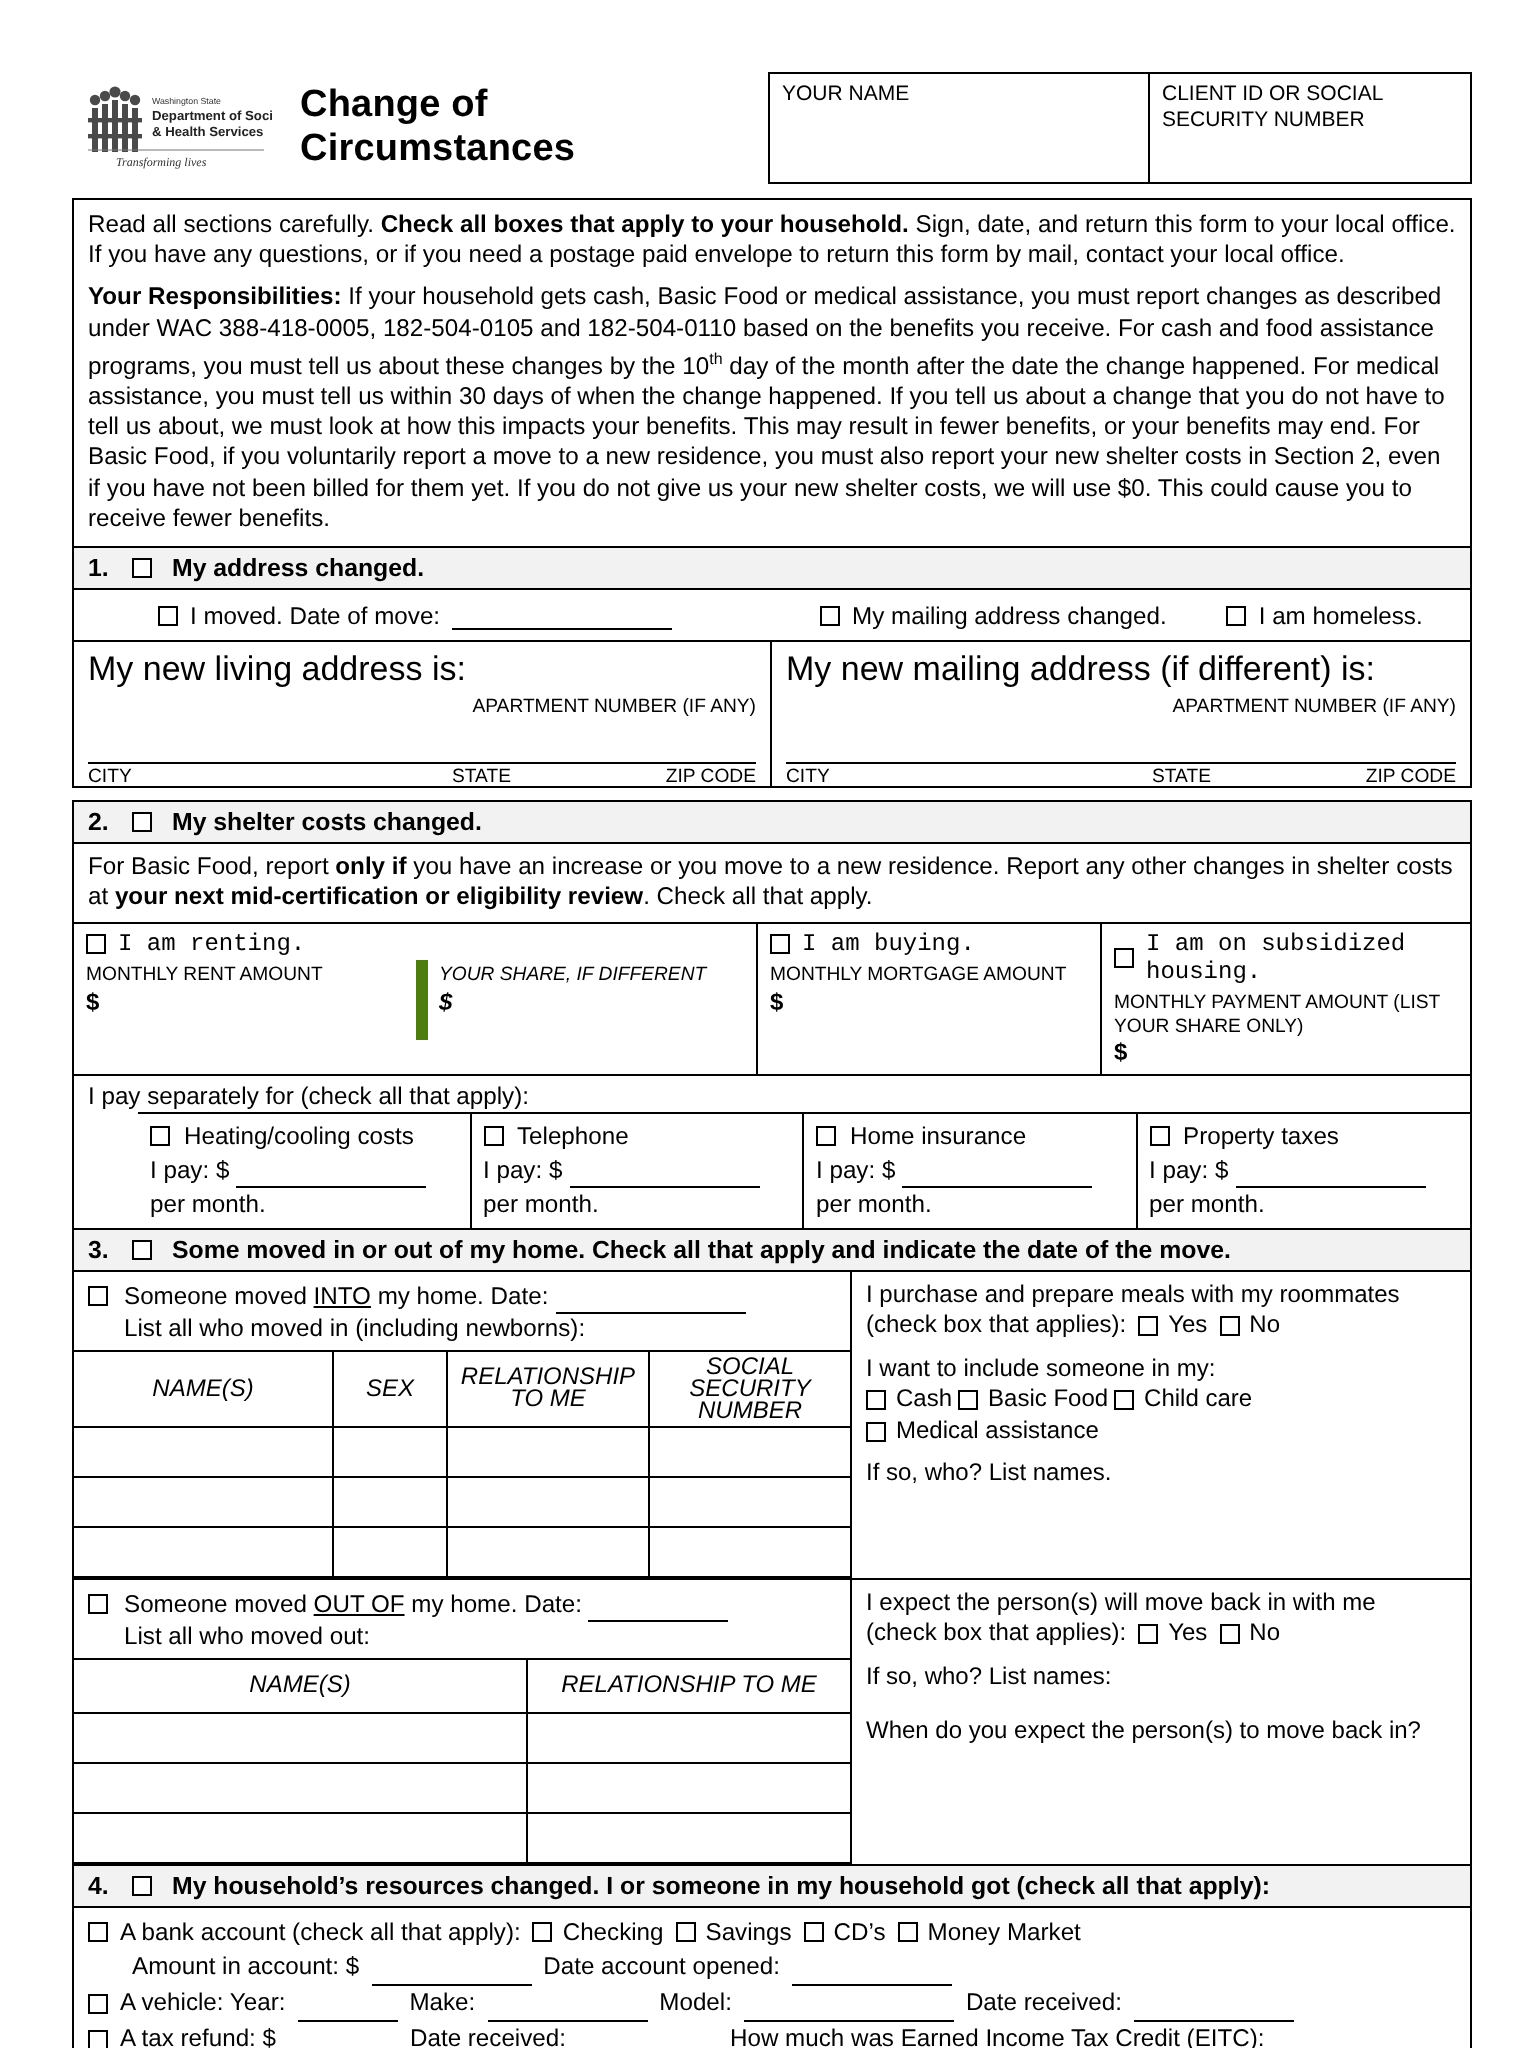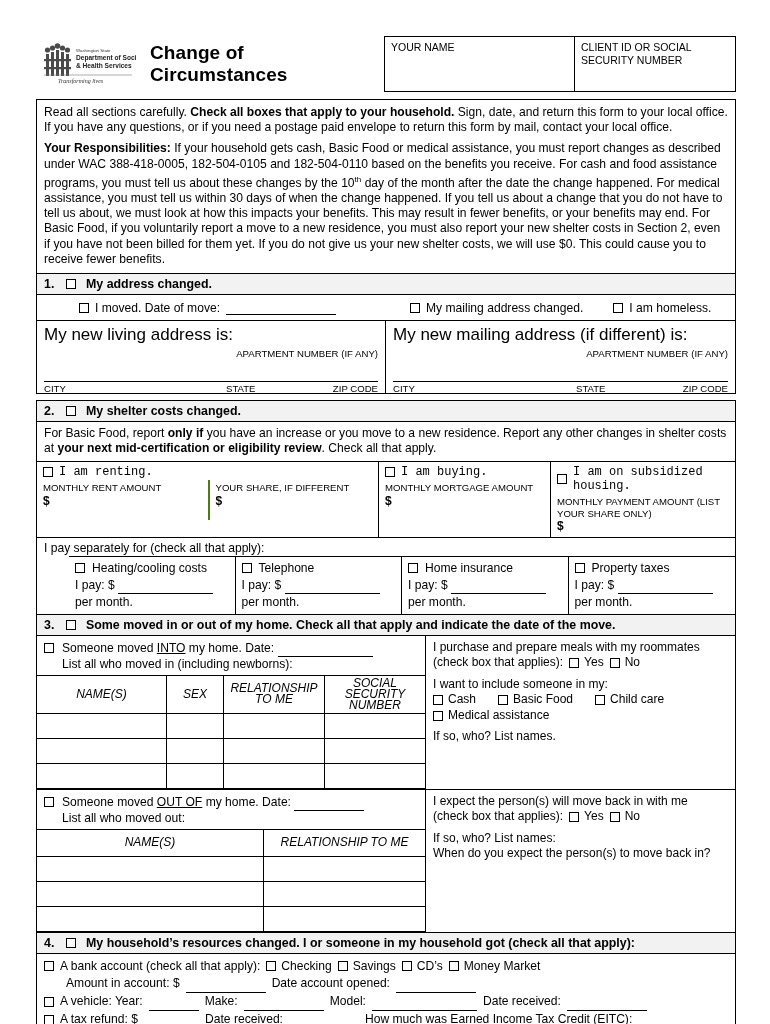--- a/index.html
+++ b/index.html
@@ -168,21 +168,21 @@
   }
   .sc-sub { display: flex; }
   .sc-sub > div {
     flex: 1 1 50%;
     box-sizing: border-box;
     padding: 2px 6px 4px 6px;
     font-size: 9.6px;
     line-height: 11.5px;
     min-height: 40px;
   }
-  .sc-sub > div + div { border-left: 2px solid #4d7c0f; }
+  .sc-sub > div + div { border-left: 6px solid #4d7c0f; font-style: italic; }
   .dollar { font-size: 12px; font-weight: bold; display:block; margin-top:2px;}
 
   .paysep-title { padding: 3px 7px 1px 7px; font-size: 12.1px; }
   .paysep-cols { display: flex; border-top: 1px solid #000; margin-left: 32px;}
   .pc {
     flex: 1 1 25%;
     box-sizing: border-box;
     border-right: 1px solid #000;
     padding: 3px 6px 4px 6px;
     font-size: 12.1px;
@@ -224,21 +224,21 @@
   table.movers td {
     border: 1px solid #000;
     border-left: none;
     height: 22px;
   }
   table.movers th:first-child, table.movers td:first-child { border-left: none; }
   table.movers tr th:last-child, table.movers tr td:last-child { border-right: none; }
   .inline-opts { display: flex; align-items: center; gap: 6px; flex-wrap: wrap; }
   .opt { display: flex; align-items: center; gap: 5px; }
   .mt6 { margin-top: 6px; }
-  .mt10 { }
+  .mt10 { margin-top: 12px; }
 
   
   .s4-body { padding: 4px 7px 5px 7px; font-size: 12.1px; line-height: 17px; }
   .s4-line { display: flex; align-items: center; gap: 6px; white-space: nowrap; }
   .s4-indent { padding-left: 22px; }
 </style>
 </head>
 <body>
 
 <div class="page">
@@ -474,21 +474,21 @@
           <span class="opt">
               <span class="cb"></span>
               <span>Yes</span>
             </span>
           <span class="opt">
               <span class="cb"></span>
               <span>No</span>
             </span>
         </div>
         <div class="mt6">I want to include someone in my:</div>
-        <div class="inline-opts" style="gap:22px;">
+        <div class="inline-opts" style="gap:3px;">
           <span class="opt">
               <span class="cb"></span>
               <span>Cash</span>
             </span>
           <span class="opt">
               <span class="cb"></span>
               <span>Basic Food</span>
             </span>
           <span class="opt">
               <span class="cb"></span>

